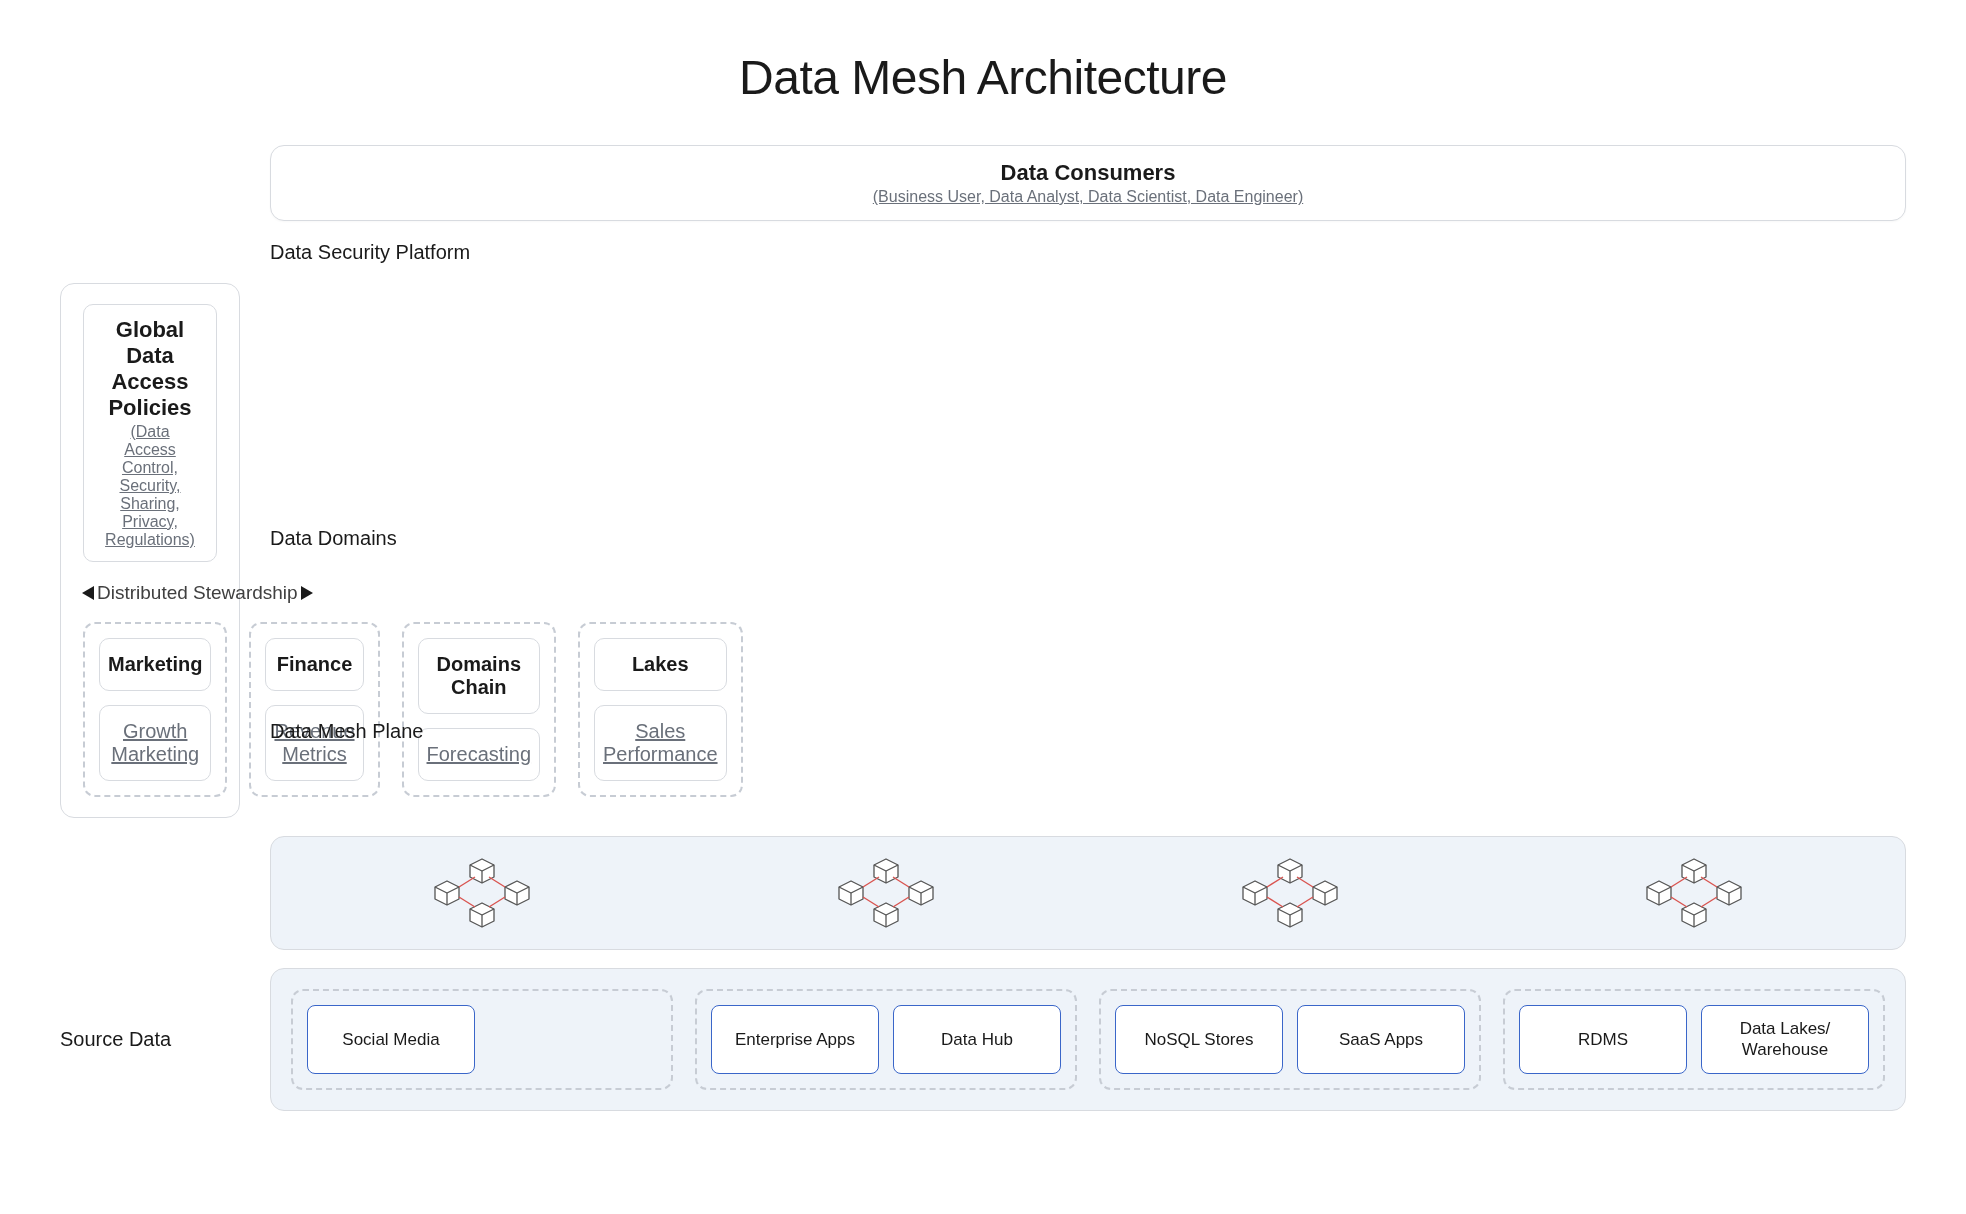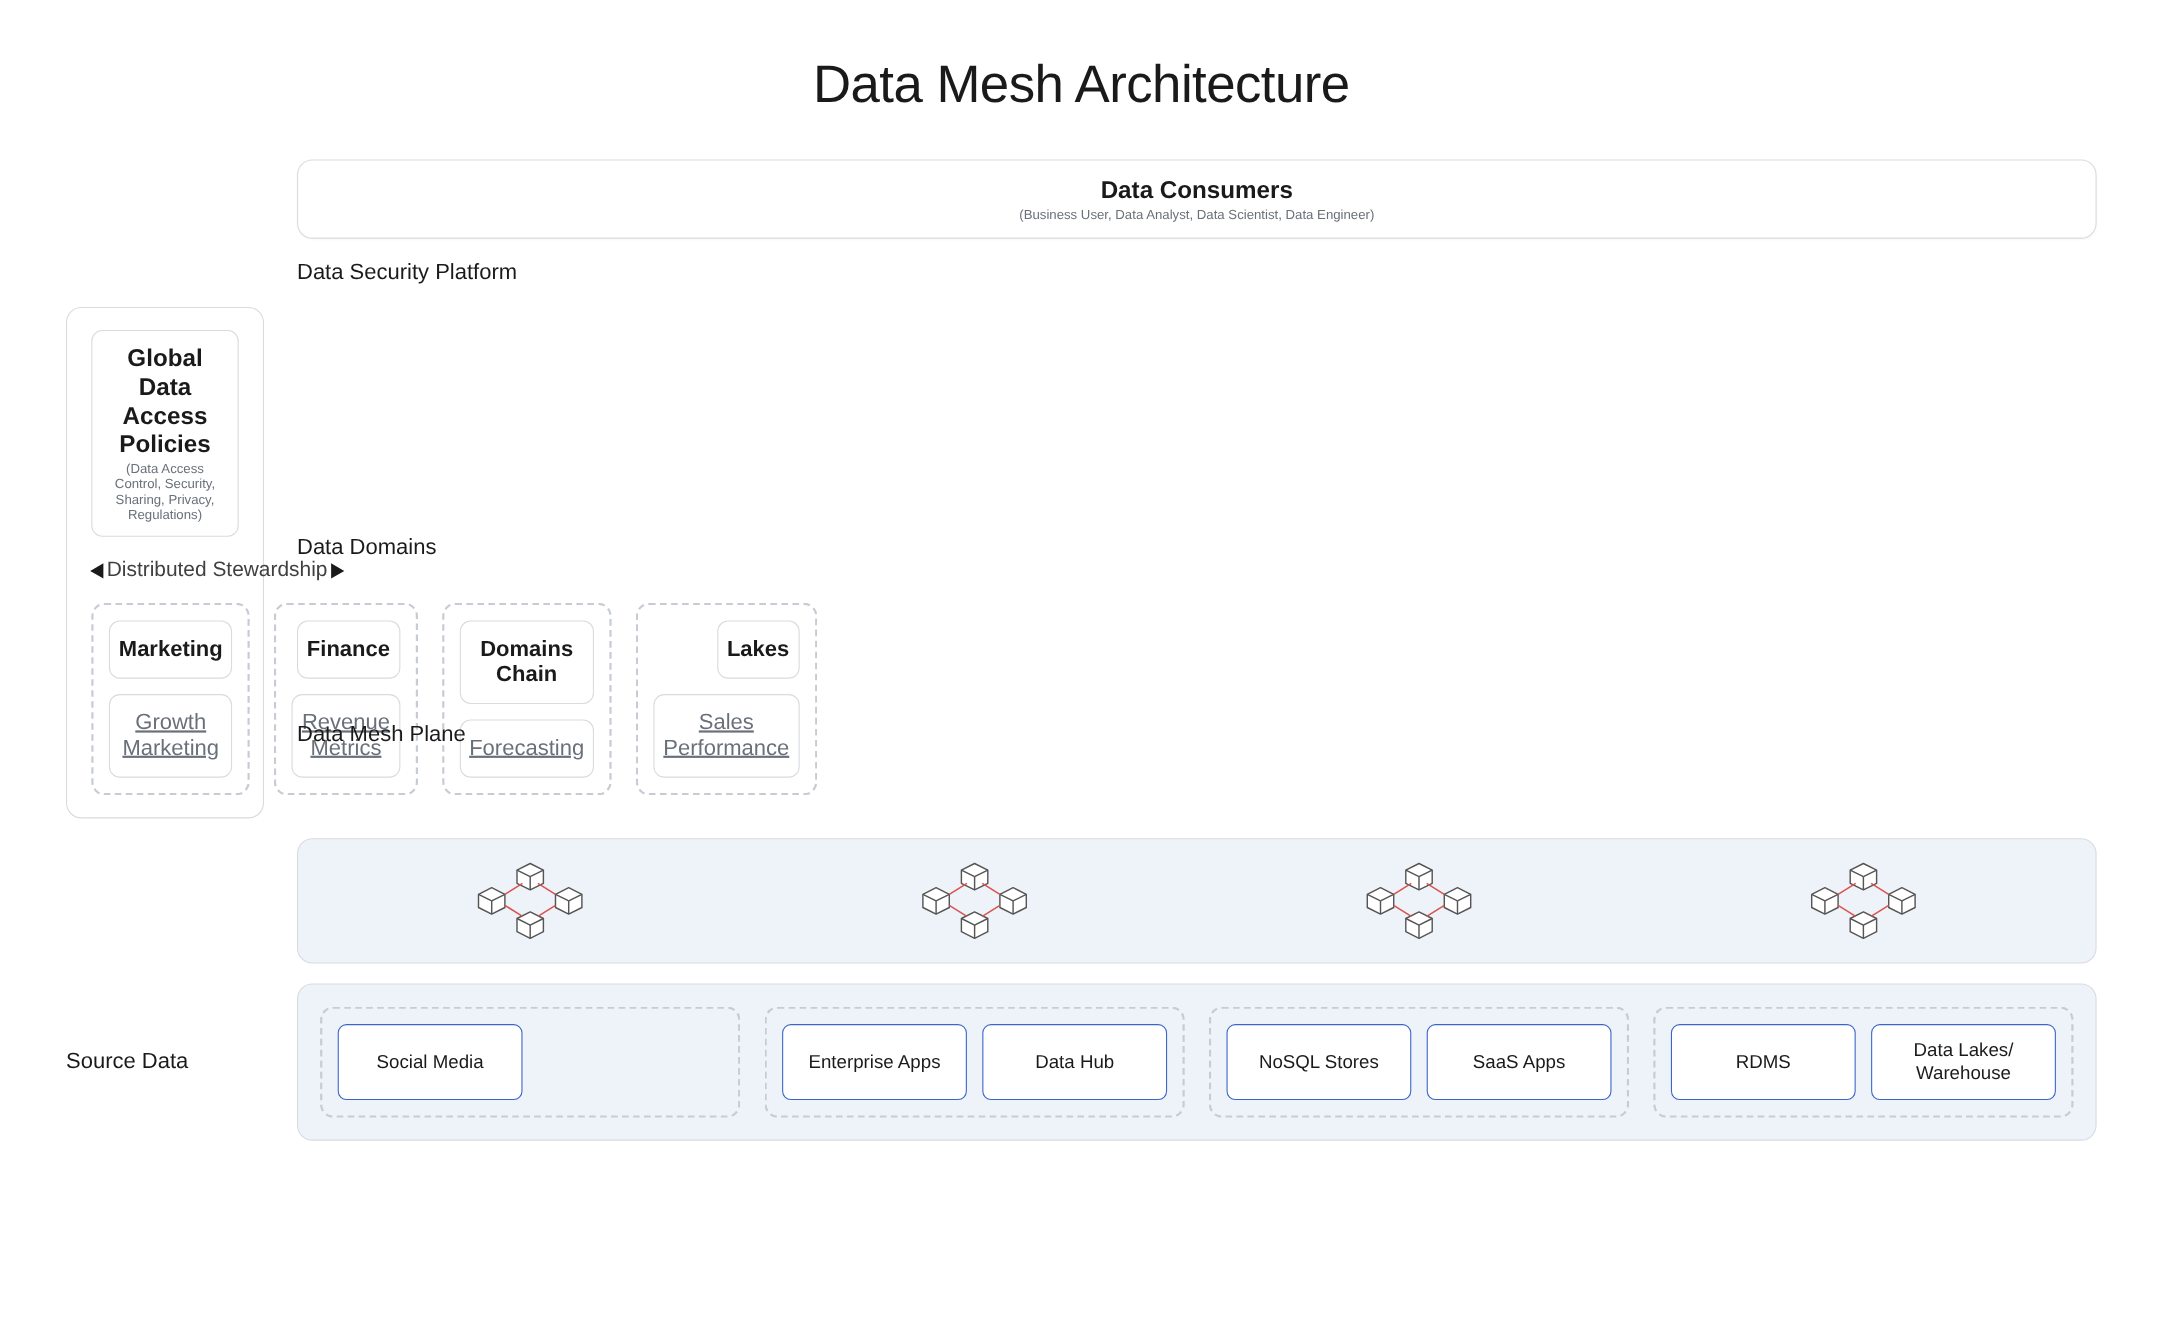--- a/index.html
+++ b/index.html
@@ -39,23 +39,24 @@
     background: #fff;
     padding: 14px 20px;
     box-shadow: 0 1px 2px rgba(0,0,0,0.03);
   }
   .panel-center { text-align: center; }
   .panel-title {
     font-size: 22px;
     font-weight: 700;
   }
   .panel-sub {
-    font-size: 12px;
+    font-size: 16px;
     color: #6a707a;
     margin-top: 2px;
+    text-decoration: underline;
   }
   .outer-panel {
     border: 1px solid #d8dbe0;
     border-radius: 14px;
     padding: 20px 22px;
     background: #fff;
   }
   .inner-panel {
     border: 1px solid #d8dbe0;
     border-radius: 10px;
@@ -100,21 +101,20 @@
     grid-template-columns: repeat(4, 1fr);
     gap: 22px;
   }
   .domain-col {
     border: 2px dashed #c7ccd4;
     border-radius: 12px;
     padding: 14px;
     display: flex;
     flex-direction: column;
     gap: 14px;
-    align-items: flex-end;
   }
   .domain-box {
     border: 1px solid #d8dbe0;
     border-radius: 10px;
     background: #fff;
     text-align: center;
     padding: 14px 8px;
     font-size: 20px;
   }
   .domain-box.bold { font-weight: 700; }

